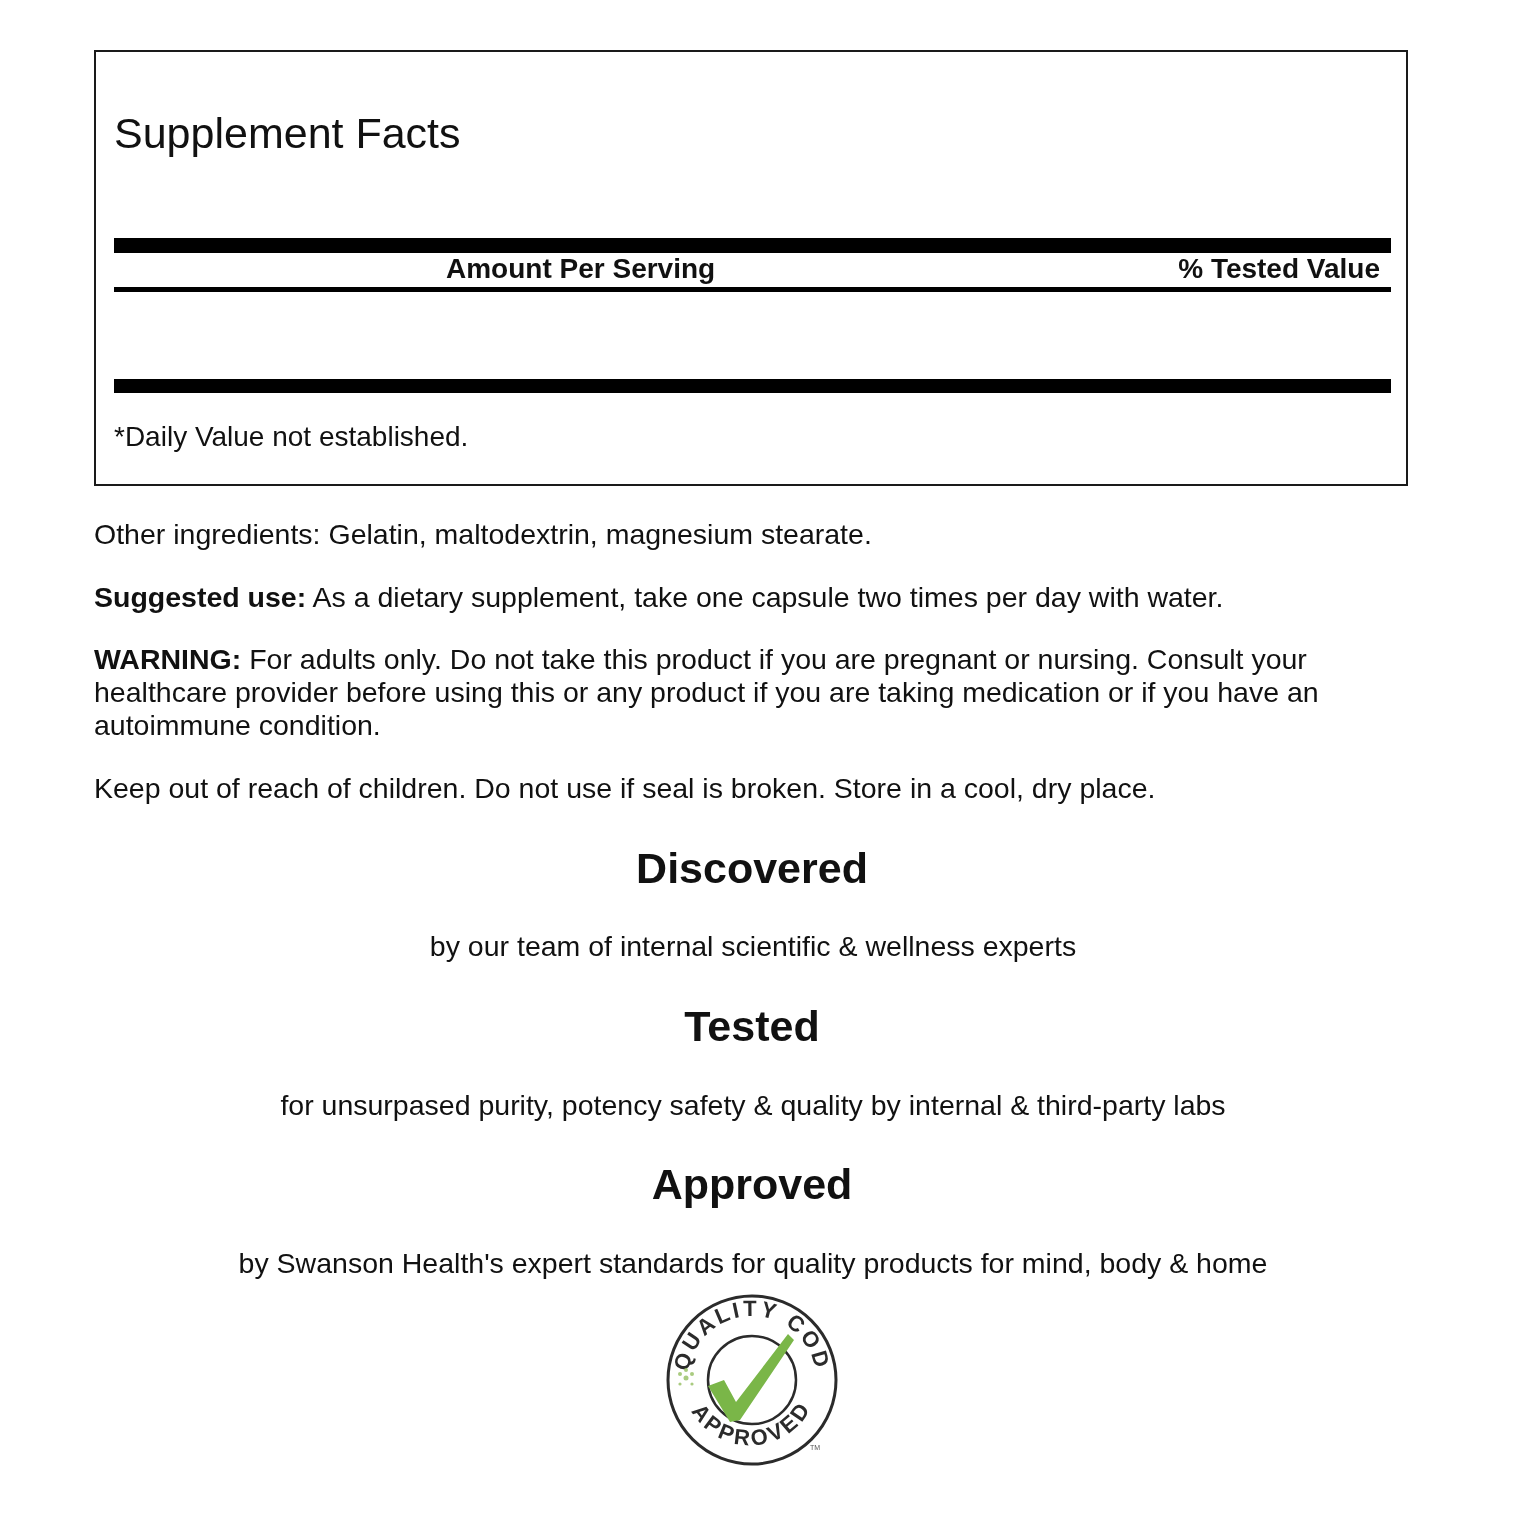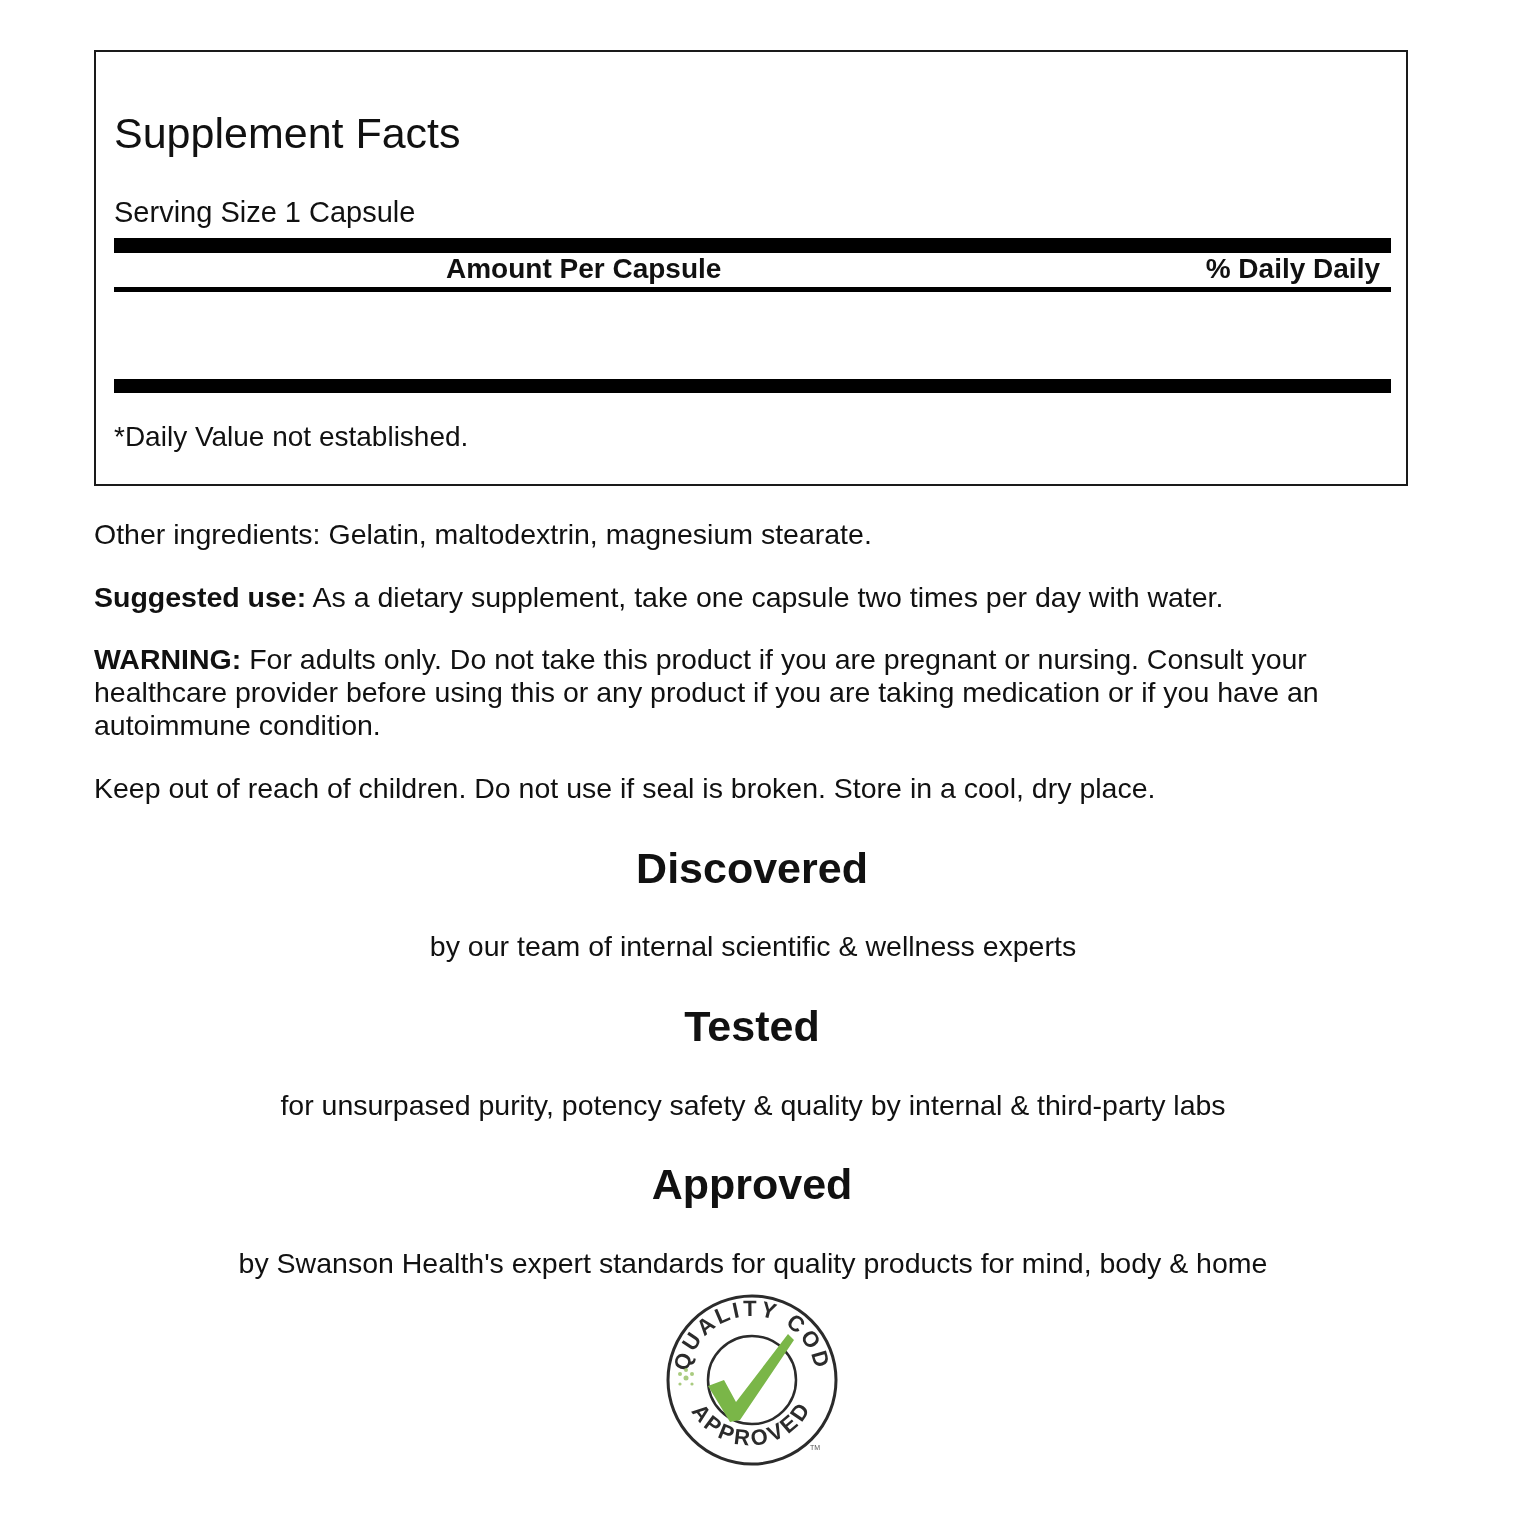--- a/index.html
+++ b/index.html
@@ -140,24 +140,23 @@
       top: 1294px;
       width: 184px;
       height: 176px;
     }
   </style>
 </head>
 <body>
 
 <div class="facts-box">
   <h1 class="facts-title">Supplement Facts</h1>
-  <div class="serving-size">Serving Size 1 Capsule</div>
   <div class="bar-thick bar-top"></div>
-  <div class="col-header col-amount">Amount Per Capsule</div>
-  <div class="col-header col-dv">% Daily Daily</div>
+  <div class="col-header col-amount">Amount Per Serving</div>
+  <div class="col-header col-dv">% Tested Value</div>
   <div class="bar-thick bar-mid"></div>
   <div class="bar-thick bar-bottom"></div>
   <div class="footnote">*Daily Value not established.</div>
 </div>
 
 <p class="para p-other">Other ingredients: Gelatin, maltodextrin, magnesium stearate.</p>
 
 <p class="para p-suggest"><b>Suggested use:</b><span> As a dietary supplement, take one capsule two times per day with water.</span></p>
 
 <p class="para p-warning"><b>WARNING:</b><span> For adults only. Do not take this product if you are pregnant or nursing. Consult your healthcare provider before using this or any product if you are taking medication or if you have an autoimmune condition.</span></p>

